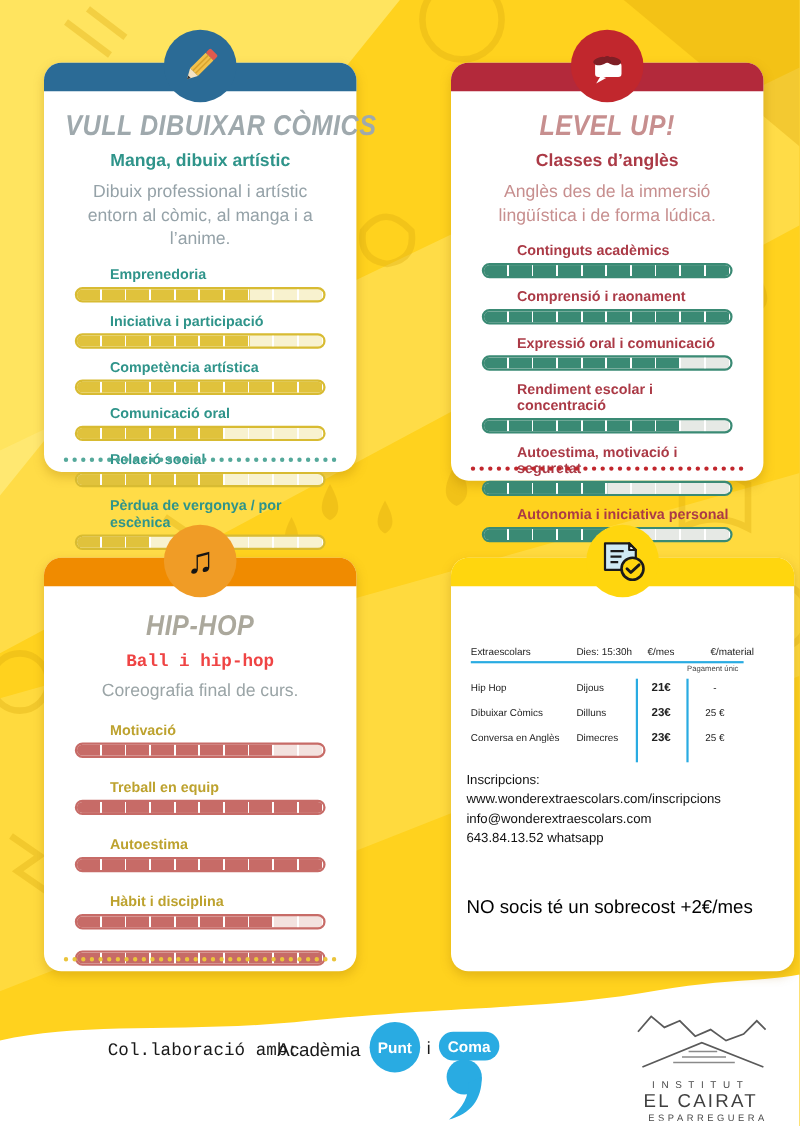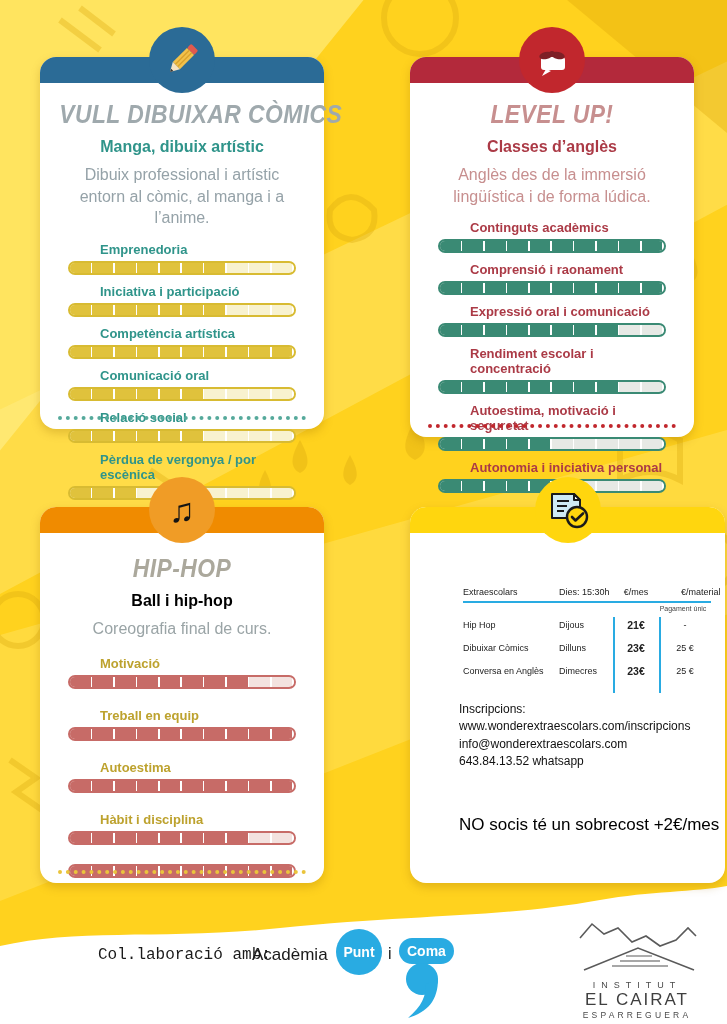--- a/index.html
+++ b/index.html
@@ -33,21 +33,21 @@
         border-radius:8px;overflow:hidden;}
   .bar-fill{position:absolute;left:0;top:0;bottom:0;}
   .bar-segs{position:absolute;inset:0;background:repeating-linear-gradient(90deg,
         transparent 0,transparent calc(10% - 1.6px),#ffffff calc(10% - 1.6px),#ffffff 10%);}
   .dots{position:absolute;left:18px;right:18px;bottom:9px;border-top:4px dotted;}
 
   
   .card1{left:40px;top:57px;width:284px;height:372px;}
   .card2{left:410px;top:57px;width:284px;height:380px;}
   .card3{left:40px;top:507px;width:284px;height:376px;}
-  .card4{left:410px;top:507px;width:280px;height:376px;padding-left:35px;}
+  .card4{left:410px;top:507px;width:312px;height:376px;}
 
   
   .card1 .band,.card1 .icon-circle{background:#2B6B96;}
   .card1 .title{color:#9FA9AD;}
   .card1 .subtitle,.card1 .bar-label{color:#2F948A;}
   .card1 .desc{color:#95A2A8;}
   .card1 .bar-track{border-color:#D8BB32;background:#F8F2CF;}
   .card1 .bar-fill{background:#E0C23C;}
   .card1 .dots{border-color:#55A99B;}
 
@@ -57,21 +57,21 @@
   .card2 .title,.card2 .desc{color:#C78F8F;}
   .card2 .subtitle,.card2 .bar-label{color:#AB3A46;}
   .card2 .bar-track{border-color:#3A8A74;background:#E6E9E5;}
   .card2 .bar-fill{background:#3A8A74;}
   .card2 .dots{border-color:#C1272D;}
 
   
   .card3 .band{background:#F08B00;}
   .card3 .icon-circle{background:#F09C26;}
   .card3 .title{color:#ABA89C;}
-  .card3 .subtitle{color:#000000;}
+  .card3 .subtitle{color:#ef4444;font-family:Liberation Mono, monospace;}
   .card3 .desc{color:#9AA4A6;}
   .card3 .bar-label{color:#BDA22E;}
   .card3 .bar-track{border-color:#C76B67;background:#F3E2DF;}
   .card3 .bar-fill{background:#C76B67;}
   .card3 .dots{border-color:#EAC43C;}
   .card3 .title{padding-top:46px;}
   .card3 .bars{margin-top:16px;}
   .card3 .bar-row{margin-bottom:19px;}
   .music-glyph{font-size:34px;color:#141414;line-height:1;}
 
@@ -103,21 +103,21 @@
   .punt-circle{left:336px;top:929px;width:46px;height:46px;border-radius:50%;
         background:#29ABE2;color:#fff;font-weight:bold;font-size:14px;
         display:flex;align-items:center;justify-content:center;}
   .connector-i{left:388px;top:945px;font-size:16px;color:#1a1a1a;}
   .coma-pill{left:399px;top:938px;background:#29ABE2;color:#fff;font-weight:bold;
         font-size:14px;padding:5px 8px;border-radius:15px;}
   .big-comma{left:398px;top:962px;}
   .institute{left:576px;top:912px;width:122px;text-align:center;color:#4a4a4a;}
   .inst-line1{font-size:9px;letter-spacing:6px;margin-top:2px;}
   .inst-line2{font-size:17px;letter-spacing:2px;color:#3f3f3f;}
-  .inst-line3{font-size:8.5px;letter-spacing:3.2px;}
+  .inst-line3{font-size:8.5px;letter-spacing:3.2px;text-align:right;}
 </style>
 </head>
 <body>
 
 <div class="wedge w1"></div>
 <div class="wedge w2"></div>
 <div class="wedge w3"></div>
 <div class="wedge w4"></div>
 <svg class="doodles" width="727" height="1024">
   <g fill="#DFAE12" opacity="0.42">

